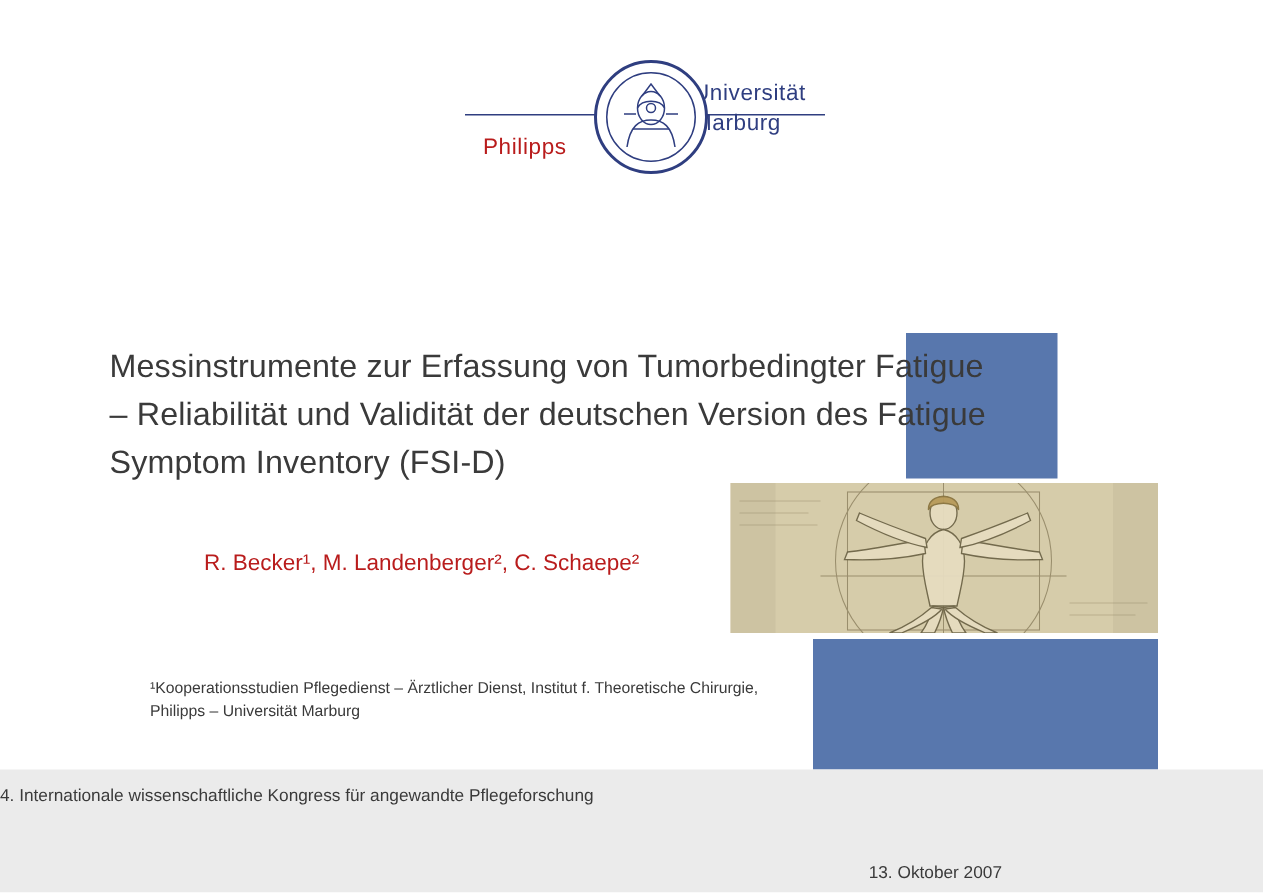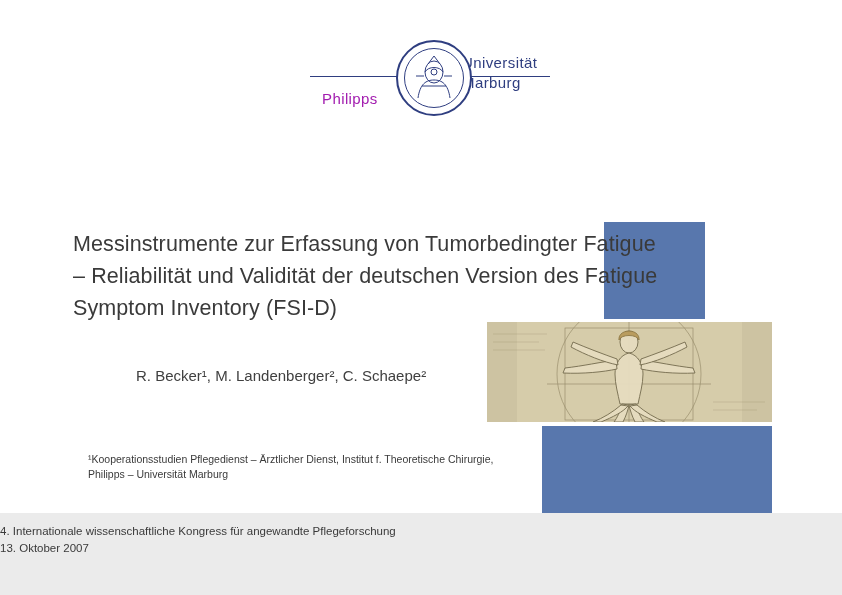--- a/index.html
+++ b/index.html
@@ -30,21 +30,21 @@
     top: 36px;
     width: 240px;
     height: 1px;
     background: #2f3e80;
   }
   .logo-word-left {
     position: absolute;
     left: 12px;
     top: 58px;
     font-size: 15px;
-    color: #a21caf;
+    color: #b91c1c;
     letter-spacing: .4px;
   }
   .logo-word-right-1 {
     position: absolute;
     left: 152px;
     top: 22px;
     font-size: 15px;
     color: #2f3e80;
     letter-spacing: .4px;
   }
@@ -110,34 +110,34 @@
     color: #3a3a3a;
     letter-spacing: .1px;
   }
 
   
   .authors {
     position: absolute;
     left: 136px;
     top: 367px;
     font-size: 15px;
-    color: #404040;
+    color: #b91c1c;
   }
 
   
   .affils {
     position: absolute;
     left: 88px;
     top: 452px;
     width: 430px;
     font-size: 10.5px;
     line-height: 15px;
     color: #3a3a3a;
   }
-  .affils p { margin: 0 0 7px 0; }
+  .affils p { margin: 0 0 7px 12px; }
 
   
   .vitruv {
     position: absolute;
     left: 487px;
     top: 322px;
     width: 285px;
     height: 100px;
     background: #cfc4a4;
     overflow: hidden;
@@ -157,23 +157,23 @@
     left: 0;
     top: 525px;
     width: 842px;
     text-align: left;
     font-size: 11.5px;
     color: #3a3a3a;
   }
   .footer-line-2 {
     position: absolute;
     left: 0;
-    top: 542px;
+    top: 576px;
     width: 668px;
-    text-align: left;
+    text-align: right;
     font-size: 11.5px;
     color: #3a3a3a;
   }
 </style>
 </head>
 <body>
 
 <div class="logo-wrap">
   <div class="logo-rule"></div>
   <div class="logo-word-left">Philipps</div>

